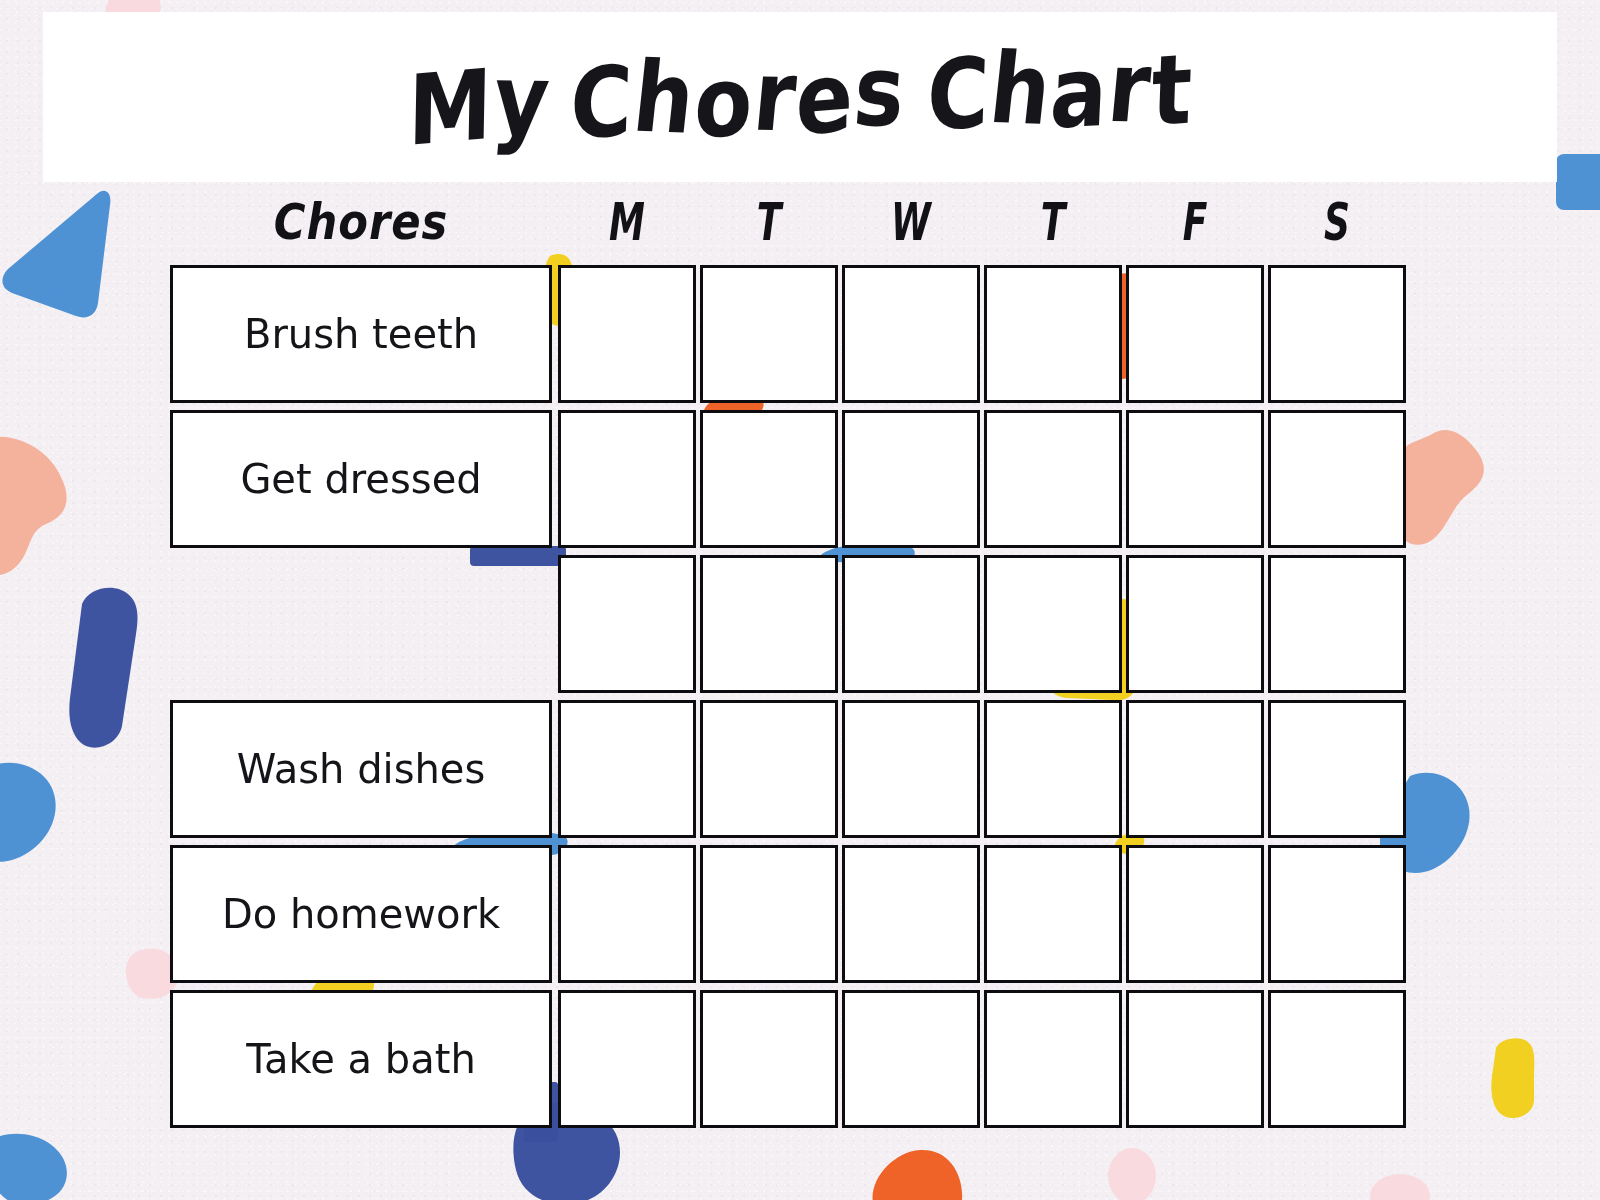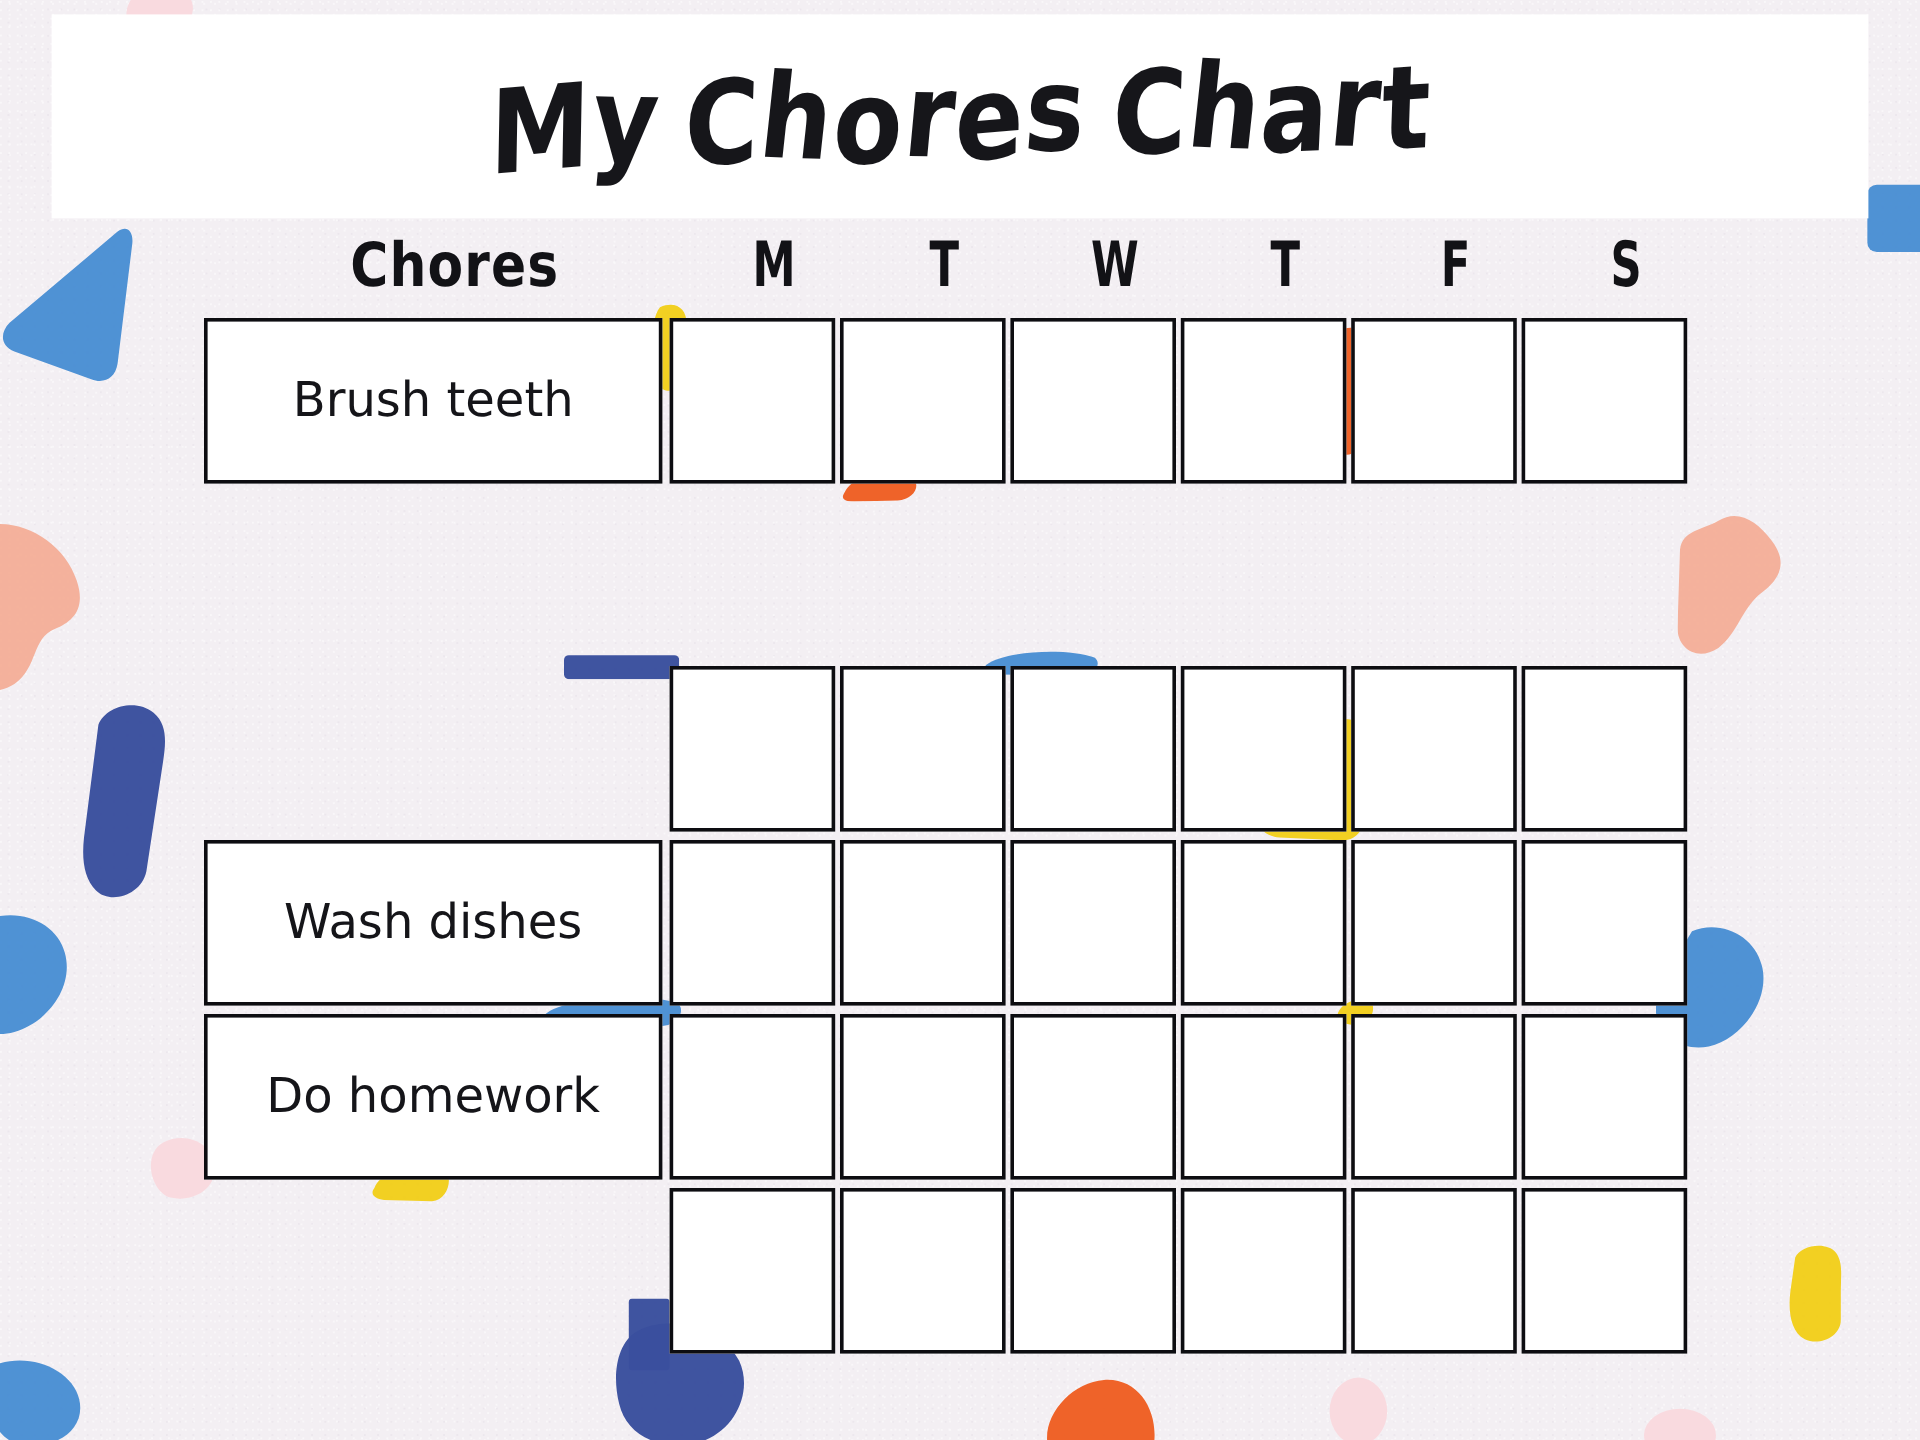--- a/index.html
+++ b/index.html
@@ -68,25 +68,26 @@
     transform: skewX(-5deg) rotate(-1.4deg) scaleY(1.16);
     white-space: nowrap;
   }
   #chart-title .ch {
     display: inline-block;
   }
 
   
   #header-row {
     position: absolute;
-    left: 188px;
+    left: 170px;
     top: 190px;
     width: 1232px;
     height: 62px;
     z-index: 4;
+    font-style: italic;
   }
   .hdr {
     position: absolute;
     top: 0;
     height: 62px;
     display: flex;
     align-items: center;
     justify-content: center;
     font-family: "DejaVu Sans", sans-serif;
     font-weight: 700;
@@ -281,20 +282,31 @@
           <span class="chore-label">Brush teeth</span>
         </div>
       <div class="cell cell-day" style="left:388px;"></div>
       <div class="cell cell-day" style="left:530px;"></div>
       <div class="cell cell-day" style="left:672px;"></div>
       <div class="cell cell-day" style="left:814px;"></div>
       <div class="cell cell-day" style="left:956px;"></div>
       <div class="cell cell-day" style="left:1098px;"></div>
     </div>
 
+    <div class="row" style="top:145px;">
+      <div class="cell cell-chore">
+          <span class="chore-label">Get dressed</span>
+        </div>
+      <div class="cell cell-day" style="left:388px;"></div>
+      <div class="cell cell-day" style="left:530px;"></div>
+      <div class="cell cell-day" style="left:672px;"></div>
+      <div class="cell cell-day" style="left:814px;"></div>
+      <div class="cell cell-day" style="left:956px;"></div>
+      <div class="cell cell-day" style="left:1098px;"></div>
+    </div>
 
     <div class="row" style="top:290px;">
       <div class="cell cell-day" style="left:388px;"></div>
       <div class="cell cell-day" style="left:530px;"></div>
       <div class="cell cell-day" style="left:672px;"></div>
       <div class="cell cell-day" style="left:814px;"></div>
       <div class="cell cell-day" style="left:956px;"></div>
       <div class="cell cell-day" style="left:1098px;"></div>
     </div>
 
@@ -316,20 +328,23 @@
         </div>
       <div class="cell cell-day" style="left:388px;"></div>
       <div class="cell cell-day" style="left:530px;"></div>
       <div class="cell cell-day" style="left:672px;"></div>
       <div class="cell cell-day" style="left:814px;"></div>
       <div class="cell cell-day" style="left:956px;"></div>
       <div class="cell cell-day" style="left:1098px;"></div>
     </div>
 
     <div class="row" style="top:725px;">
+      <div class="cell cell-chore">
+          <span class="chore-label">Take a bath</span>
+        </div>
       <div class="cell cell-day" style="left:388px;"></div>
       <div class="cell cell-day" style="left:530px;"></div>
       <div class="cell cell-day" style="left:672px;"></div>
       <div class="cell cell-day" style="left:814px;"></div>
       <div class="cell cell-day" style="left:956px;"></div>
       <div class="cell cell-day" style="left:1098px;"></div>
     </div>
 
   </div>
 </div>

